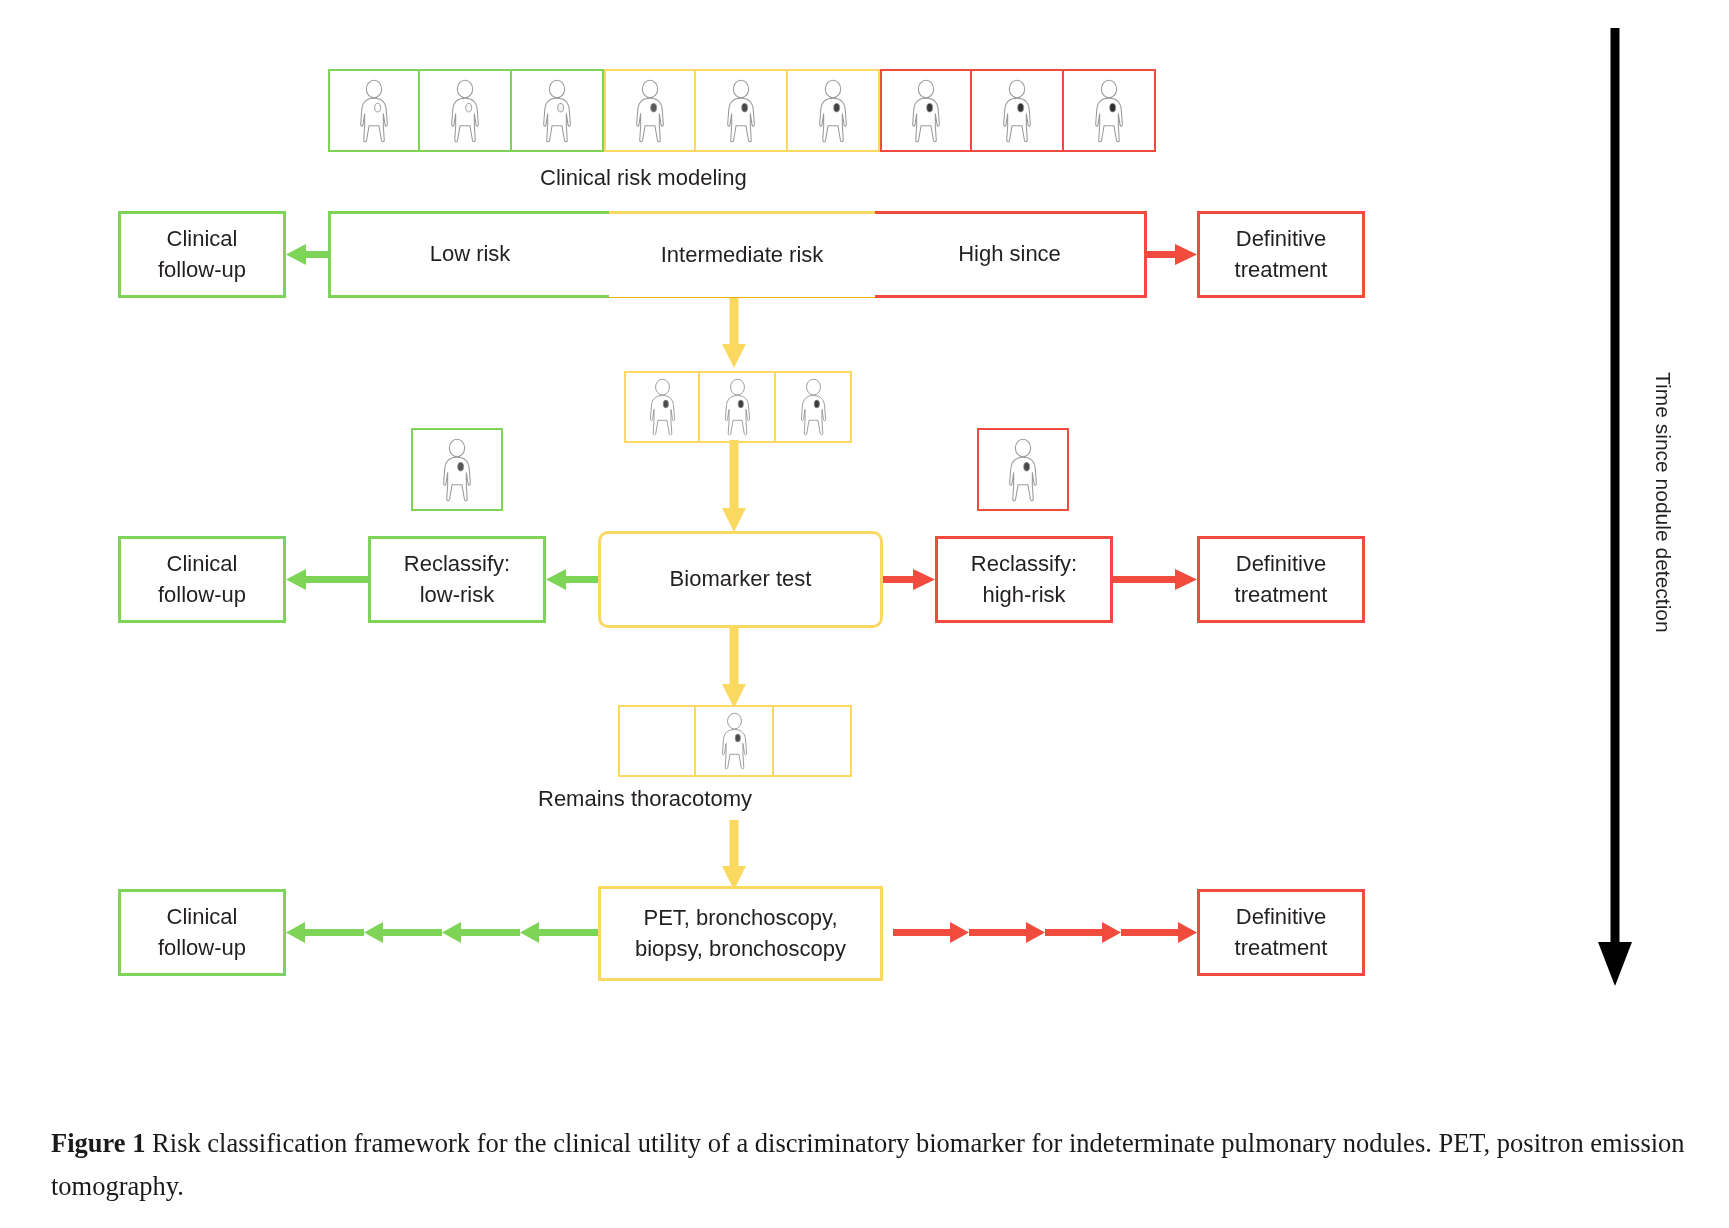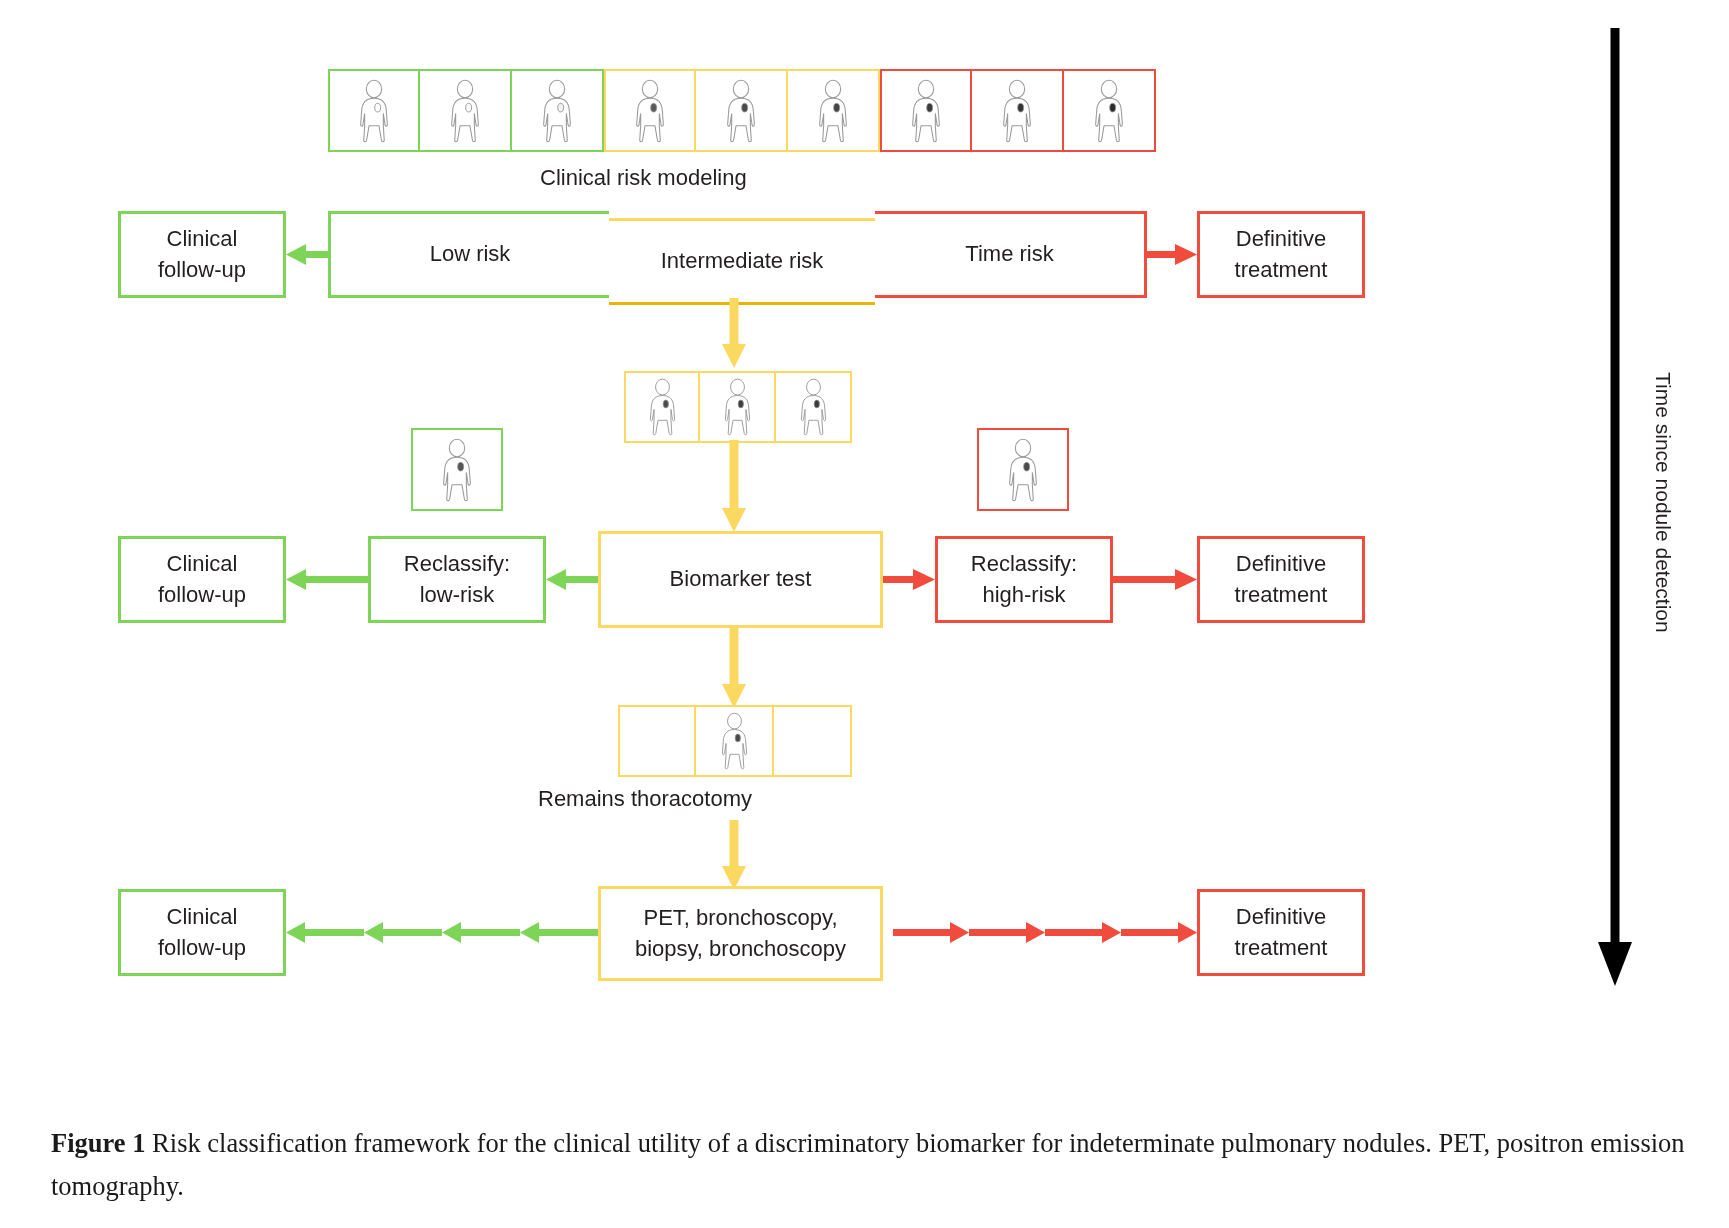--- a/index.html
+++ b/index.html
@@ -12,21 +12,21 @@
   .box{
     position:absolute;box-sizing:border-box;
     display:flex;align-items:center;justify-content:center;
     text-align:center;background:#fff;
     font-size:22px;line-height:1.38;color:#231f20;
   }
   .b-green{border:3px solid #7ed456;}
   .b-yellow{border:3px solid #fbd961;}
   .b-red{border:3px solid #f04b3c;}
   .b-green-t{border:3px solid #7ed456;border-right:none;text-align:right;}
-  .b-yellow-m{border-top:3px solid #fbd961;border-bottom:3px solid #eab308;border-left:none;border-right:none;margin-top:7px;}
+  .b-yellow-m{border-top:3px solid #fbd961;border-bottom:1px solid #eab308;border-left:none;border-right:none;}
   .b-red-t{border:3px solid #f04b3c;border-left:none;}
 
   
   .cellrow{position:absolute;display:flex;box-sizing:border-box;}
   .cell{
     box-sizing:border-box;display:flex;align-items:center;justify-content:center;
     background:#fff;
   }
   .cell.g{border:2.5px solid #7ed456;}
   .cell.y{border:2.5px solid #fbd961;}
@@ -196,21 +196,21 @@
 
 <div class="box b-green-t" style="left:328px;top:211px;width:281px;height:87px;">
   <span>Low risk</span>
 </div>
 
 <div class="box b-yellow-m" style="left:609px;top:211px;width:266px;height:87px;">
   <span>Intermediate risk</span>
 </div>
 
 <div class="box b-red-t" style="left:875px;top:211px;width:272px;height:87px;">
-  <span>Time risk</span>
+  <span>High since</span>
 </div>
 
 <div class="arrow" style="left:1147px;top:243px;width:50px;height:23px;">
   <svg width="50" height="23" viewBox="0 0 50 23">
     <path d="M0 11.5 H32" stroke="#f04b3c" stroke-width="7" fill="none"></path>
     <path d="M50 11.5 L28 1 L28 22 Z" fill="#f04b3c"></path>
   </svg>
 </div>
 
 <div class="box b-red" style="left:1197px;top:211px;width:168px;height:87px;">
@@ -329,21 +329,21 @@
   </div>
 </div>
 
 <div class="arrow" style="left:546px;top:568px;width:52px;height:23px;">
   <svg width="52" height="23" viewBox="0 0 52 23">
     <path d="M52 11.5 H18" stroke="#7ed456" stroke-width="7" fill="none"></path>
     <path d="M0 11.5 L20 1 L20 22 Z" fill="#7ed456"></path>
   </svg>
 </div>
 
-<div class="box b-yellow" style="left:598px;top:531px;width:285px;height:97px;">
+<div class="box b-yellow" style="left:598px;top:531px;width:285px;height:97px;border-radius:10px;">
   <span>Biomarker test</span>
 </div>
 
 <div class="arrow" style="left:883px;top:568px;width:52px;height:23px;">
   <svg width="52" height="23" viewBox="0 0 52 23">
     <path d="M0 11.5 H34" stroke="#f04b3c" stroke-width="7" fill="none"></path>
     <path d="M52 11.5 L30 1 L30 22 Z" fill="#f04b3c"></path>
   </svg>
 </div>
 

